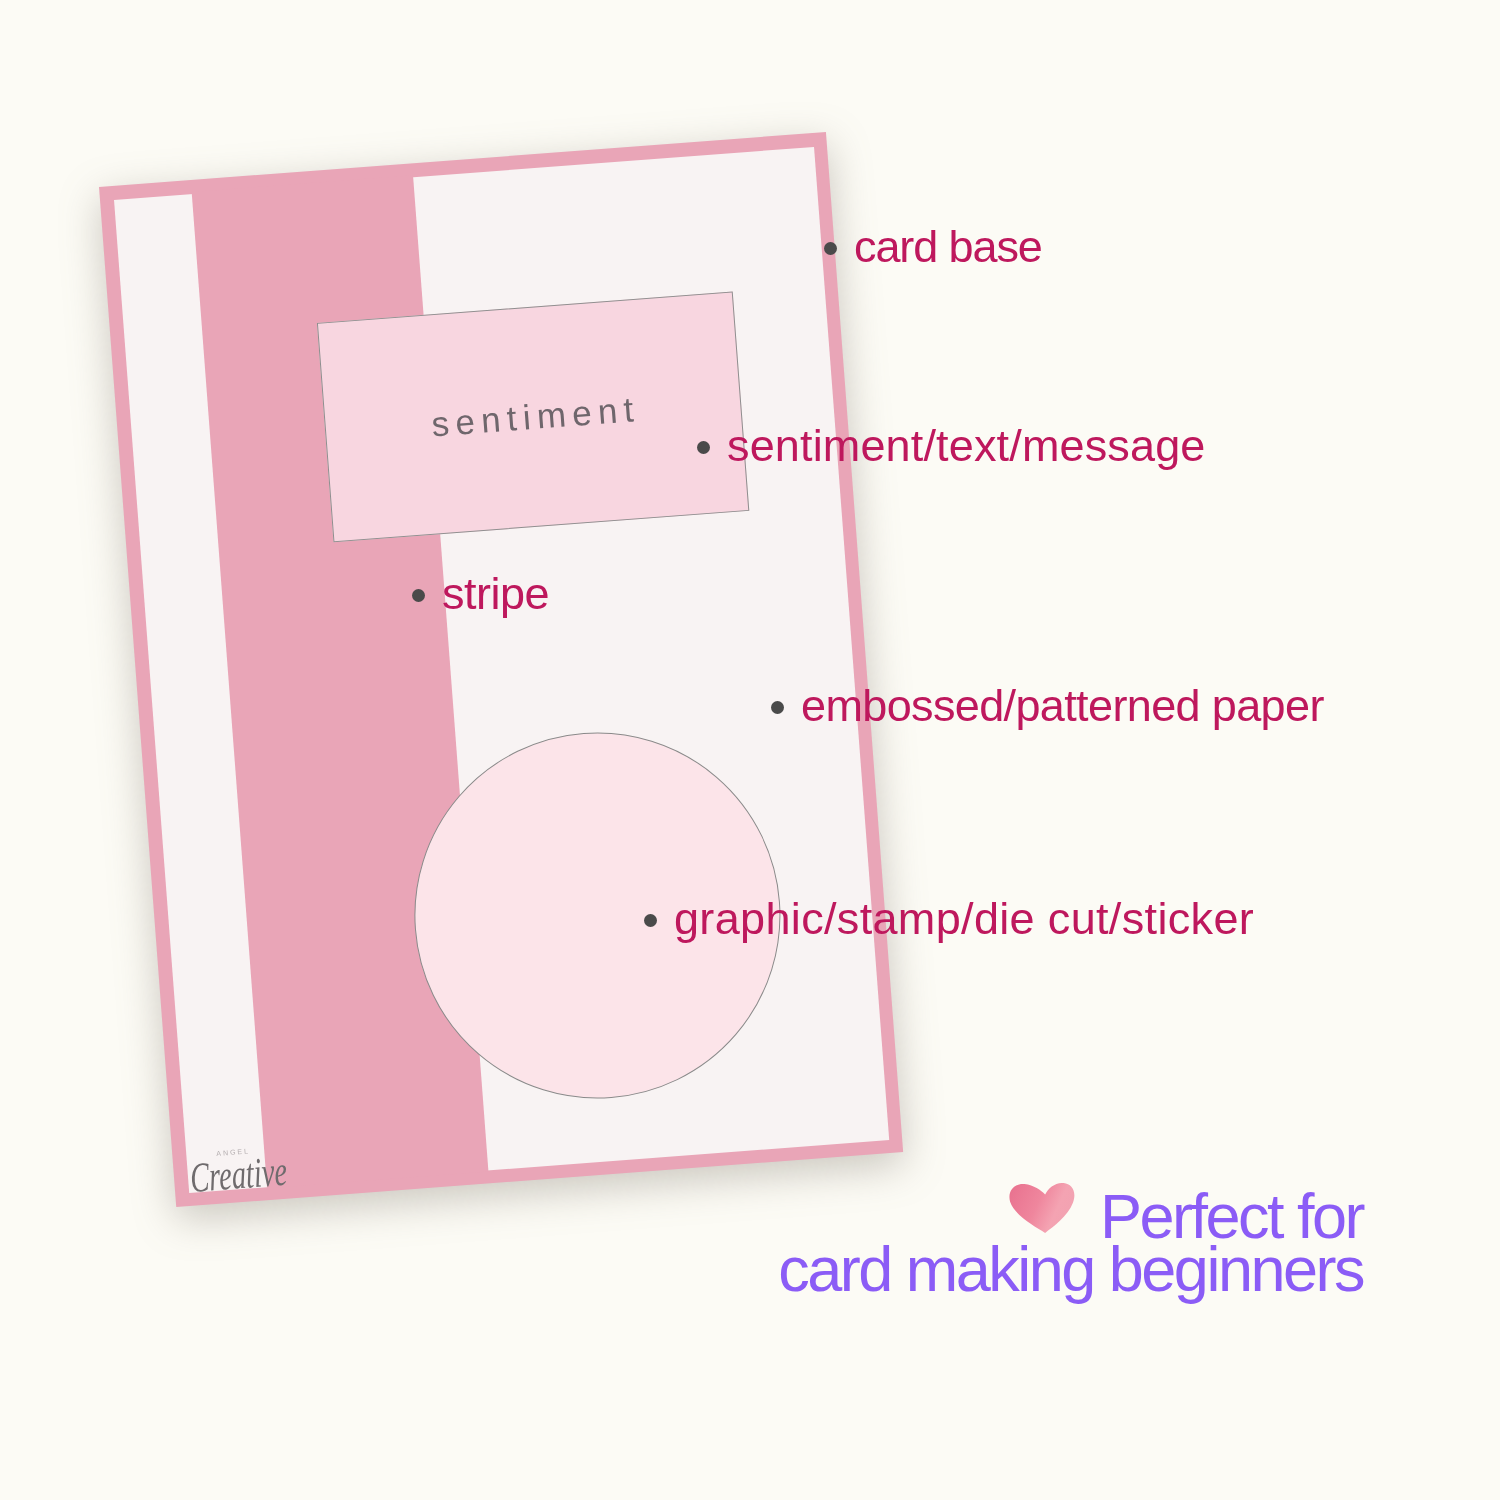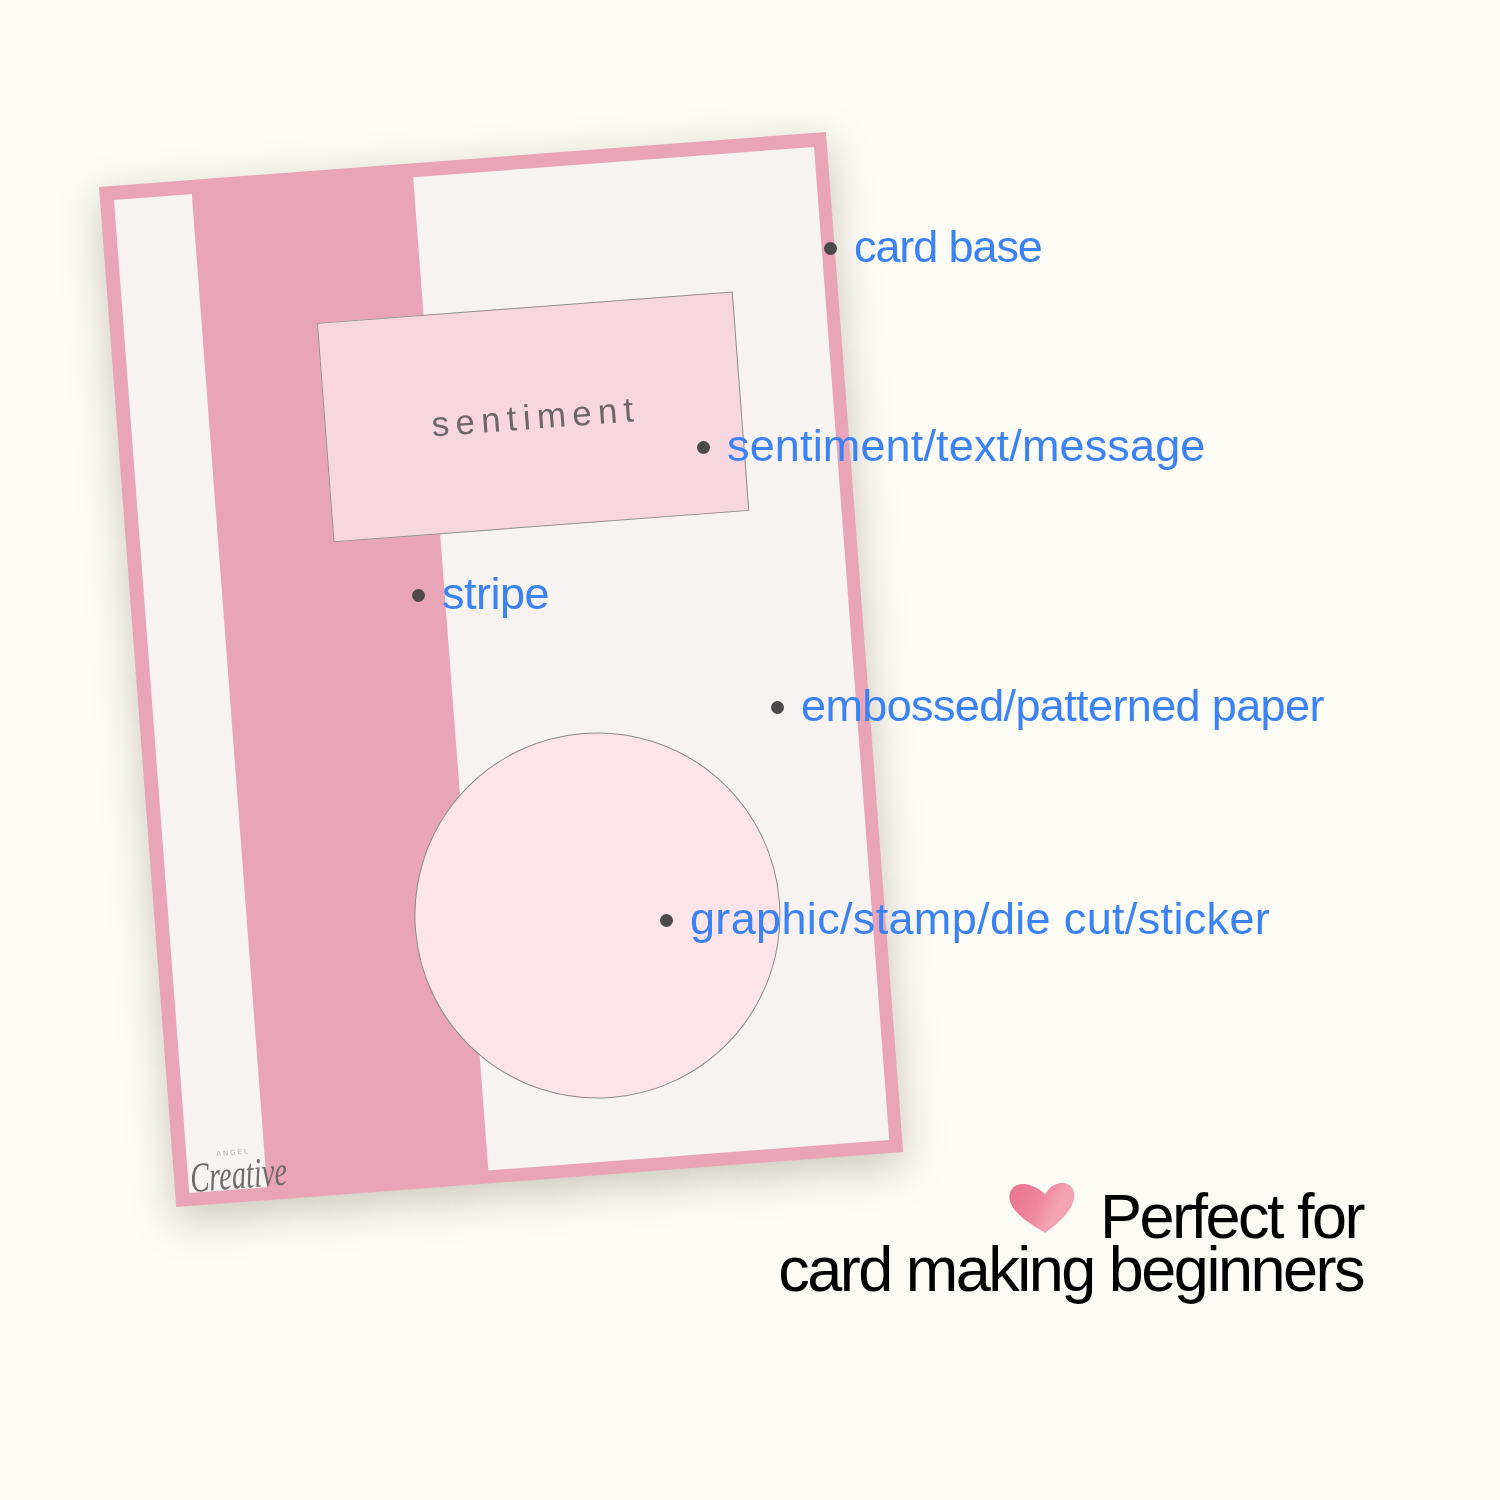--- a/index.html
+++ b/index.html
@@ -10,24 +10,24 @@
         box-shadow:0 12px 40px rgba(134,126,114,0.42);}
   .panel{position:absolute;left:13.5px;top:13.5px;width:702px;height:996px;background:#f8f3f3;}
   .stripe{position:absolute;left:92px;top:12px;width:222px;height:999px;background:#e9a5b7;}
   .sent{position:absolute;left:207px;top:152px;width:417px;height:220px;background:#f8d6e0;
         border:1px solid #8f8f8f;box-sizing:border-box;}
   .sent span{position:absolute;left:5px;right:0;top:91px;text-align:center;
         font-size:35px;letter-spacing:6.3px;color:#6f666c;line-height:35px;}
   .circle{position:absolute;left:259px;top:581px;width:366px;height:366px;border-radius:50%;
         background:#fce4e9;border:1px solid #8a8a8a;box-sizing:border-box;}
   .logo{position:absolute;left:14px;top:965px;width:134px;height:64px;color:#6a6a6a;}
-  .label{position:absolute;color:#3b82f6;font-size:45px;letter-spacing:-1.1px;white-space:nowrap;}
+  .label{position:absolute;color:#be185d;font-size:45px;letter-spacing:-1.1px;white-space:nowrap;}
   .label .b{display:inline-block;width:13px;height:13px;border-radius:50%;background:#4a4a4a;
         vertical-align:middle;margin-right:17px;position:relative;top:-2px;}
-  .bigtxt{position:absolute;right:137px;top:1190px;text-align:right;color:#000000;
+  .bigtxt{position:absolute;right:137px;top:1190px;text-align:right;color:#8b5cf6;
         font-size:63px;line-height:53px;letter-spacing:-2.5px;}
 </style>
 </head>
 <body>
   <div class="card">
     <div class="panel"></div>
     <div class="stripe"></div>
     <div class="sent">
       <span>sentiment</span>
     </div>
@@ -37,21 +37,21 @@
         <text x="30" y="10" font-family="Liberation Sans" font-size="7" letter-spacing="2" fill="#b3adaf">ANGEL</text>
         <text x="2" y="44" font-family="Liberation Serif" font-style="italic" font-size="42" fill="#6f6b6d" textLength="97" lengthAdjust="spacingAndGlyphs">Creative</text>
       </svg>
     </div>
   </div>
 
   <div class="label" style="left:824px;top:221px;"><span class="b"></span>card base</div>
   <div class="label" style="left:697px;top:420px;letter-spacing:0.15px;text-align:right;"><span class="b"></span>sentiment/text/message</div>
   <div class="label" style="left:412px;top:568px;letter-spacing:-0.5px;"><span class="b"></span>stripe</div>
   <div class="label" style="left:771px;top:680px;letter-spacing:-0.63px;"><span class="b"></span>embossed/patterned paper</div>
-  <div class="label" style="left:660px;top:893px;letter-spacing:0.34px;"><span class="b"></span>graphic/stamp/die cut/sticker</div>
+  <div class="label" style="left:644px;top:893px;letter-spacing:0.34px;"><span class="b"></span>graphic/stamp/die cut/sticker</div>
 
   <svg style="position:absolute;left:1007px;top:1181px;" width="68" height="54" viewBox="0 0 66 52" preserveAspectRatio="none">
     <defs>
       <linearGradient id="hg" x1="0" y1="0.2" x2="1" y2="0.55">
         <stop offset="0%" stop-color="#e97390"></stop>
         <stop offset="45%" stop-color="#ef869d"></stop>
         <stop offset="75%" stop-color="#f4a3b2"></stop>
         <stop offset="100%" stop-color="#f2a2b1"></stop>
       </linearGradient>
     </defs>

